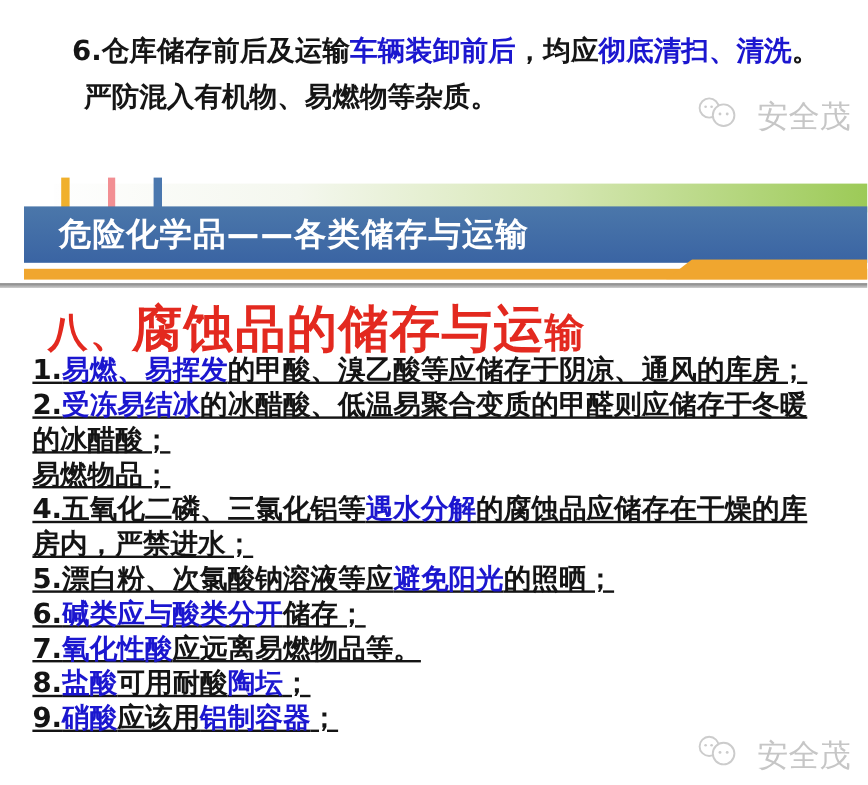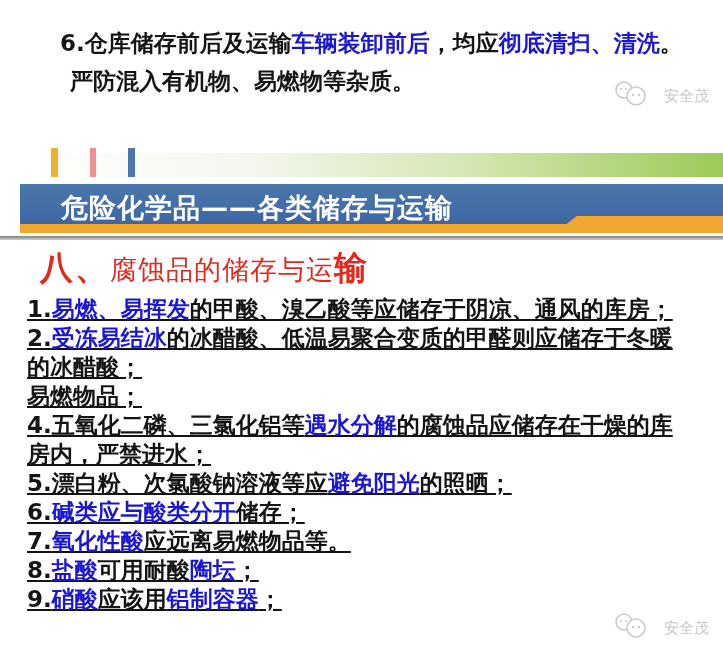--- a/index.html
+++ b/index.html
@@ -6,42 +6,42 @@
   .screen{
     position:relative;width:723px;height:654px;overflow:hidden;background:#ffffff;
     font-family:"DejaVu Sans","Liberation Sans",sans-serif;
   }
   
   .top-note{position:absolute;left:60px;top:24px;width:650px;font-size:23px;font-weight:bold;color:#151515;line-height:38px;}
   .top-note .line2{padding-left:10px;}
   .seg-blue{color:var(--blue-text);}
   .seg-black{color:inherit;}
   
-  .watermark{position:absolute;right:14px;display:flex;align-items:center;gap:15px;color:var(--watermark-gray);font-size:15px;}
+  .watermark{position:absolute;right:14px;display:flex;gap:15px;color:var(--watermark-gray);font-size:26px;}
   .wm-top{top:80px;}
   .wm-bottom{top:612px;}
   
   .green-strip{position:absolute;left:45px;top:153px;width:678px;height:24px;
     background:linear-gradient(90deg,#fefefe 0%,#f4f7ee 30%,#d6e7b4 62%,var(--accent-green) 100%);}
   .vbar{position:absolute;top:148px;height:29px;}
   .vbar-yellow{left:51px;width:7px;background:var(--bar-yellow);}
   .vbar-pink{left:90px;width:6px;background:var(--bar-pink);}
   .vbar-blue{left:128px;width:7px;background:var(--bar-blue);}
-  .blue-banner{position:absolute;left:20px;top:184px;width:703px;height:47px;box-sizing:border-box;
+  .blue-banner{position:absolute;left:20px;top:172px;width:703px;height:47px;box-sizing:border-box;
     background:linear-gradient(180deg,#4b77aa 0%,#3a64a3 100%);
-    color:#ffffff;font-weight:bold;font-size:27px;line-height:47px;padding-left:41px;letter-spacing:1px;}
+    color:#ffffff;font-weight:bold;font-size:27px;line-height:47px;padding-left:29px;letter-spacing:1px;}
   .orange-strip{position:absolute;left:20px;top:224px;width:703px;height:9px;background:var(--accent-orange);}
   .orange-tab{position:absolute;left:555px;top:216px;width:168px;height:17px;background:var(--accent-orange);
     clip-path:polygon(13% 0,100% 0,100% 100%,0 100%);}
   .shadow-line{position:absolute;left:0;top:236px;width:723px;height:4px;
     background:linear-gradient(180deg,#7e7e7e,#cfcfcf);}
   
   .section-title{position:absolute;left:40px;top:246px;color:var(--red-title);display:flex;align-items:baseline;}
   .section-title .prefix{font-size:33px;font-weight:600;letter-spacing:2px;}
-  .section-title .main{font-size:27px;font-weight:400;letter-spacing:1px;}
+  .section-title .main{font-size:42px;font-weight:700;letter-spacing:1px;}
   .section-title .suffix{font-size:33px;font-weight:600;}
   
   .rules{position:absolute;left:27px;top:295px;width:680px;font-size:23px;font-weight:bold;color:#141414;line-height:29px;}
   .rules .line{white-space:nowrap;text-decoration:underline;}
 </style>
 </head>
 <body>
 
 <div class="screen">
 

